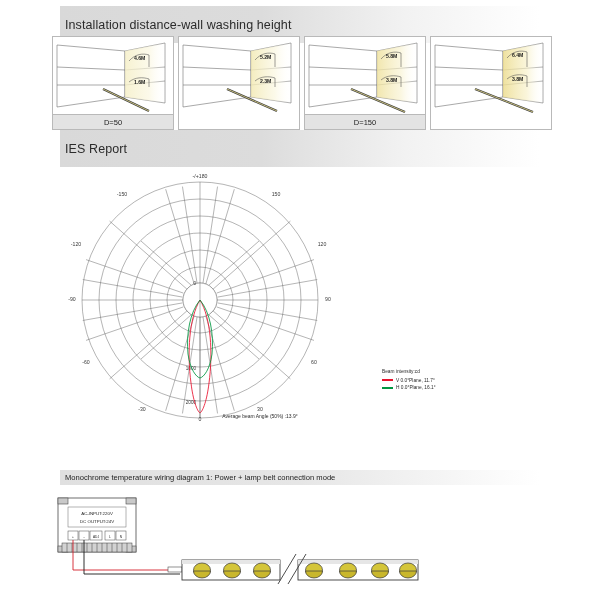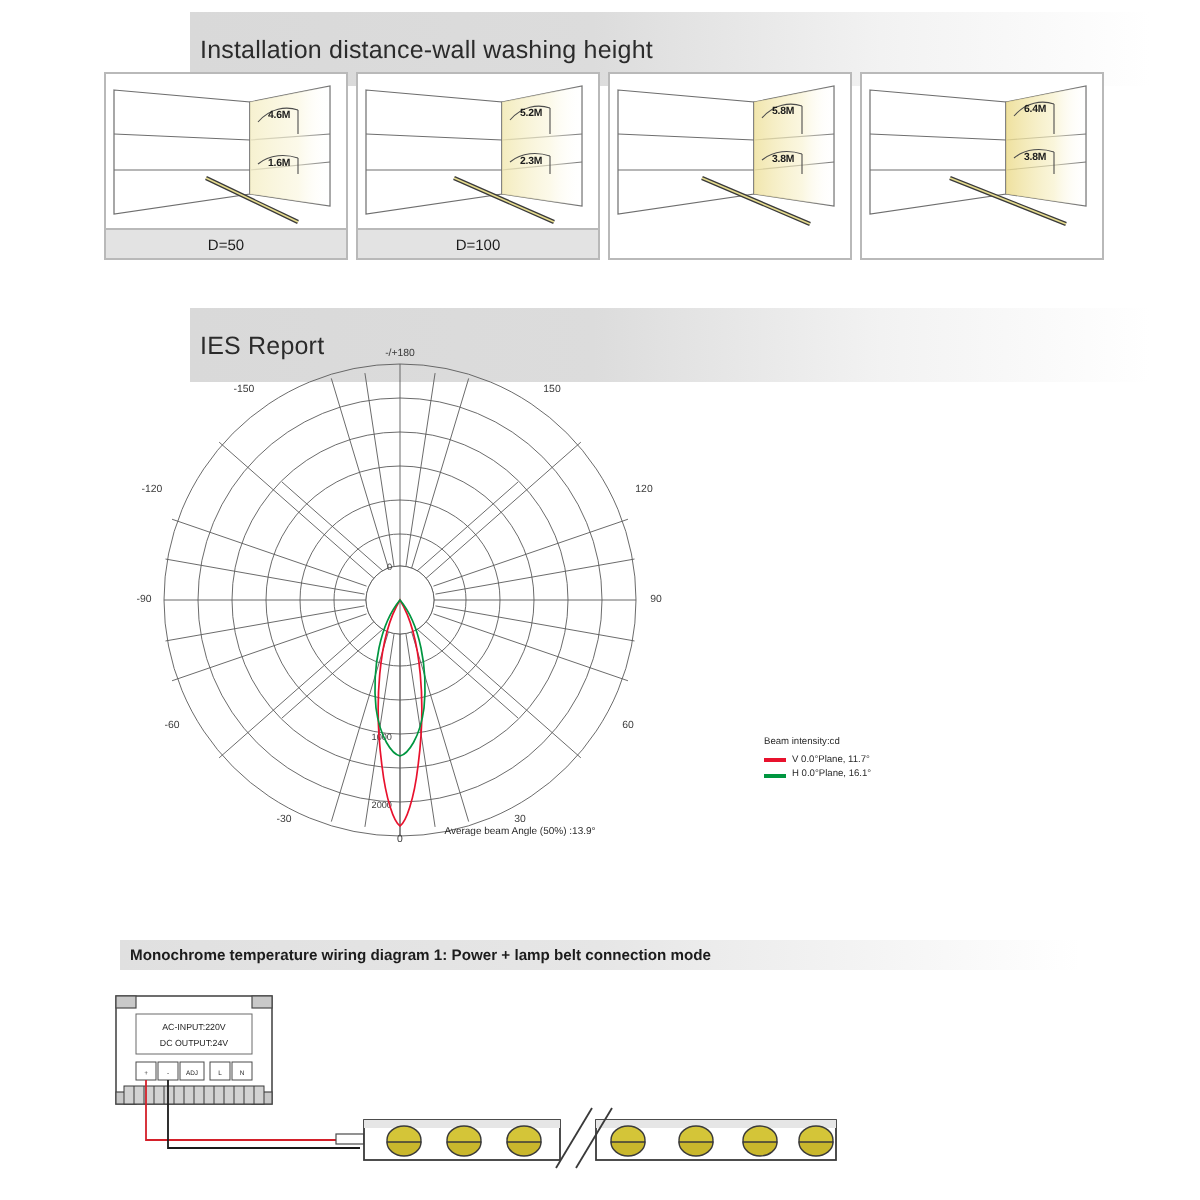--- a/index.html
+++ b/index.html
@@ -20,21 +20,20 @@
 
   
   .section-head {
     position: absolute;
     left: 60px;
     width: 480px;
     height: 37px;
     background: linear-gradient(to right, #d9d9d9 0%, #dcdcdc 42%, #f2f2f2 72%, #ffffff 100%);
     display: flex;
     align-items: center;
-    margin-left: 35px;
   }
   .section-head span {
     font-size: 12.5px;
     letter-spacing: .1px;
     color: #2b2b2b;
     padding-left: 5px;
     font-weight: 400;
   }
 
   
@@ -116,21 +115,21 @@
     left: 60px;
     top: 470px;
     width: 480px;
     height: 15px;
     background: linear-gradient(to right, #e0e0e0 0%, #e6e6e6 50%, #ffffff 100%);
     display: flex;
     align-items: center;
   }
   .sub-head span {
     font-size: 7.6px;
-    font-weight: bold;
+    font-weight: normal;
     color: #1c1c1c;
     padding-left: 5px;
   }
   .schematic {
     position: absolute;
     left: 50px;
     top: 490px;
     width: 520px;
     height: 105px;
   }
@@ -206,21 +205,20 @@
             <path d="M96,17 L96,30"></path>
             <path d="M76,44 C82,39 90,39 96,41"></path>
             <path d="M96,41 L96,50"></path>
           </g>
           <path d="M48,52 L98,74" stroke="#3a3a3a" stroke-width="2.1" fill="none"></path>
           <path d="M48,52 L98,74" stroke="#e6dc8e" stroke-width="0.8" fill="none"></path>
         </svg>
         <div class="dim-label" style="left:81px; top:17px;">5.2M</div>
         <div class="dim-label" style="left:81px; top:41px;">2.3M</div>
       </div>
-      <div class="panel-cap">D=100</div>
     </div>
 
     <div class="panel">
       <div class="panel-art">
         <svg width="120" height="78" viewBox="0 0 120 78">
           <defs>
             <linearGradient id="glow3" x1="0" y1="0" x2="1" y2="0">
               <stop offset="0%" stop-color="#efe2a0" stop-opacity="0.95"></stop>
               <stop offset="60%" stop-color="#f8f2cf" stop-opacity="0.7"></stop>
               <stop offset="100%" stop-color="#ffffff" stop-opacity="0.05"></stop>
@@ -240,20 +238,21 @@
             <path d="M96,16 L96,30"></path>
             <path d="M76,43 C82,38 90,38 96,40"></path>
             <path d="M96,40 L96,50"></path>
           </g>
           <path d="M46,52 L100,75" stroke="#3a3a3a" stroke-width="2.1" fill="none"></path>
           <path d="M46,52 L100,75" stroke="#e6dc8e" stroke-width="0.8" fill="none"></path>
         </svg>
         <div class="dim-label" style="left:81px; top:16px;">5.8M</div>
         <div class="dim-label" style="left:81px; top:40px;">3.8M</div>
       </div>
+      <div class="panel-cap">D=150</div>
     </div>
 
     <div class="panel">
       <div class="panel-art">
         <svg width="120" height="78" viewBox="0 0 120 78">
           <defs>
             <linearGradient id="glow4" x1="0" y1="0" x2="1" y2="0">
               <stop offset="0%" stop-color="#ecdc8f" stop-opacity="0.95"></stop>
               <stop offset="60%" stop-color="#f7f0c6" stop-opacity="0.7"></stop>
               <stop offset="100%" stop-color="#ffffff" stop-opacity="0.05"></stop>
@@ -277,21 +276,21 @@
           <path d="M44,52 L102,75" stroke="#3a3a3a" stroke-width="2.1" fill="none"></path>
           <path d="M44,52 L102,75" stroke="#e6dc8e" stroke-width="0.8" fill="none"></path>
         </svg>
         <div class="dim-label" style="left:81px; top:15px;">6.4M</div>
         <div class="dim-label" style="left:81px; top:39px;">3.8M</div>
       </div>
     </div>
 
   </div>
 
-  <div class="section-head" style="top:154px;">
+  <div class="section-head" style="top:130px;">
     <span>IES Report</span>
   </div>
 
   <div class="ies-wrap">
     <svg class="polar-svg" width="480" height="262" viewBox="0 0 480 262">
 
       <g stroke="#5a5a5a" stroke-width="0.45" fill="none">
         <circle cx="140" cy="132" r="118"></circle>
         <circle cx="140" cy="132" r="101"></circle>
         <circle cx="140" cy="132" r="84"></circle>

